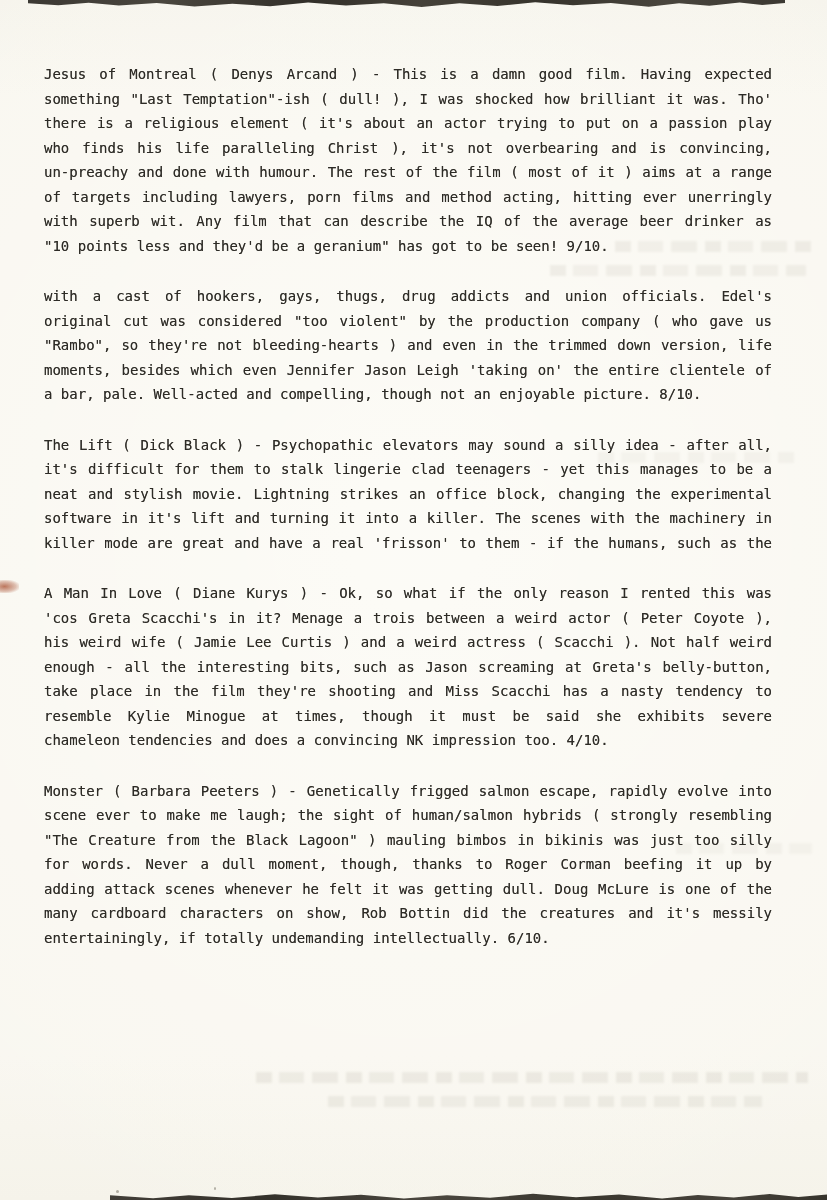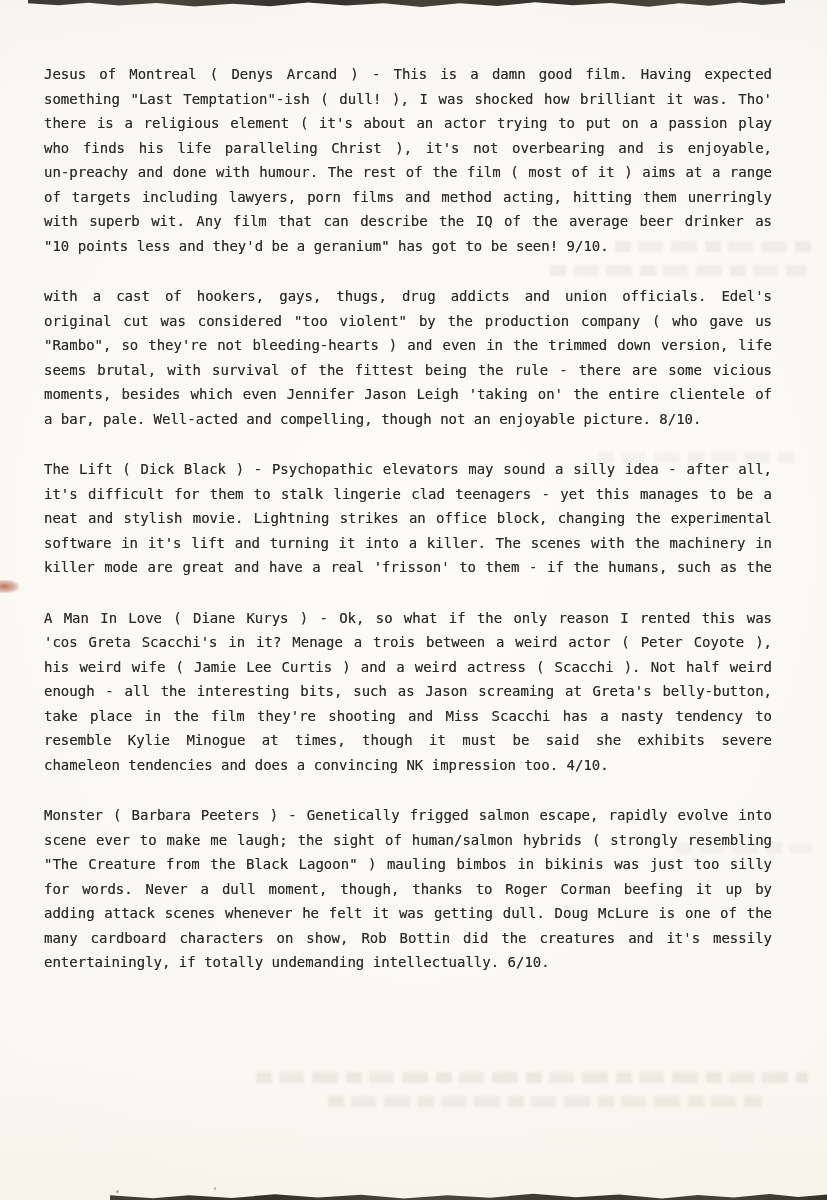--- a/index.html
+++ b/index.html
@@ -82,31 +82,30 @@
   <div class="bleed b3"></div>
   <div class="bleed b4"></div>
   <div class="bleed b5"></div>
   <div class="bleed b6"></div>
 
   <main class="text-block" id="reviews">
       <div class="review">
         <div class="line">Jesus of  Montreal (  Denys Arcand  ) -  This is a  damn good film.  Having expected</div>
         <div class="line">something "Last Temptation"-ish ( dull! ),  I was shocked how brilliant it was. Tho'</div>
         <div class="line">there is a religious element  ( it's about an actor trying to put on a  passion play</div>
-        <div class="line">who finds  his life paralleling  Christ ), it's  not overbearing and  is enjoyable,</div>
+        <div class="line">who finds  his life paralleling  Christ ), it's  not overbearing and  is convincing,</div>
         <div class="line">un-preachy and done with humour. The rest of the film ( most of it ) aims at a range</div>
-        <div class="line">of targets including lawyers, porn  films and method acting, hitting them unerringly</div>
+        <div class="line">of targets including lawyers, porn  films and method acting, hitting ever unerringly</div>
         <div class="line">with superb wit.  Any film that can describe  the IQ of the average beer  drinker as</div>
         <div class="line last">"10 points less and they'd be a geranium" has got to be seen! 9/10.</div>
       </div>
       <div class="review">
         <div class="line">with  a  cast  of hookers,  gays, thugs,  drug addicts  and union  officials. Edel's</div>
         <div class="line">original cut was  considered "too violent" by  the production company ( who  gave us</div>
         <div class="line">"Rambo", so they're not bleeding-hearts ) and even in the trimmed down version, life</div>
-        <div class="line">seems brutal, with survival  of the fittest being the rule - there are  some vicious</div>
         <div class="line">moments, besides which even Jennifer Jason Leigh 'taking on' the entire clientele of</div>
         <div class="line last">a  bar,  pale. Well-acted  and compelling,  though not  an enjoyable  picture. 8/10.</div>
       </div>
       <div class="review">
         <div class="line">The Lift ( Dick Black ) - Psychopathic  elevators may sound a silly idea - after all,</div>
         <div class="line">it's difficult for them to stalk lingerie  clad teenagers - yet this manages to be a</div>
         <div class="line">neat and stylish movie. Lightning strikes an office block, changing the experimental</div>
         <div class="line">software in it's lift and turning it into a killer. The scenes with the machinery in</div>
         <div class="line">killer mode are great and have a real 'frisson' to them - if the humans, such as the</div>
       </div>

